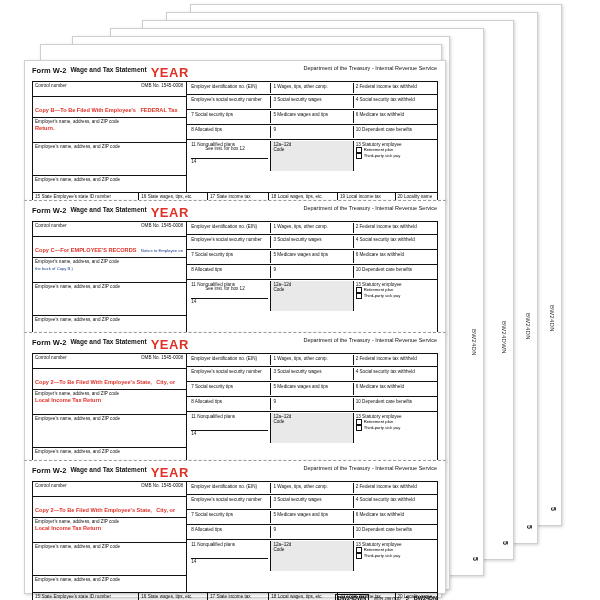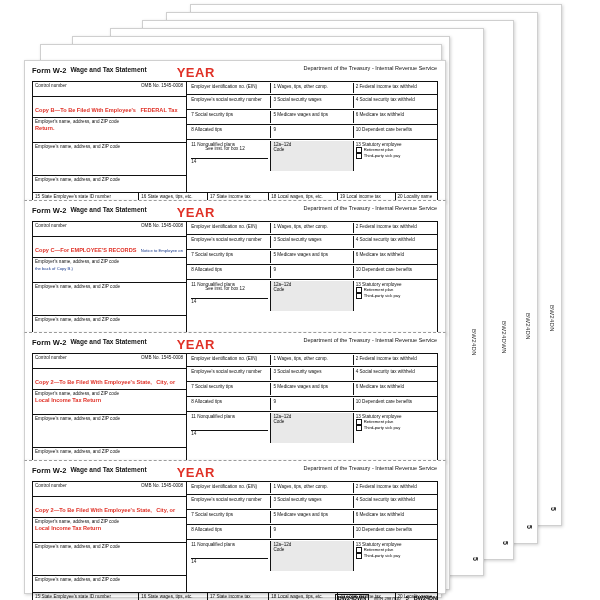--- a/index.html
+++ b/index.html
@@ -18,21 +18,21 @@
   .form{position:absolute;left:24px;width:420px;background:#ffffff;border:1px solid #d0d0d0;
         box-shadow:1px 1px 3px rgba(0,0,0,.18);}
   .form-inner{position:relative;padding:5px 7px 4px 7px;}
   .dash-top{border-top:1px dashed #9a9a9a;}
 
   .hdr{display:flex;align-items:flex-start;justify-content:space-between;margin-bottom:2px;}
   .hdr-left{display:flex;align-items:flex-start;gap:4px;}
   .formno{font-size:7.5px;font-weight:bold;color:#111;}
   .formtitle{font-size:6.5px;font-weight:bold;color:#111;}
   .year{font-size:13px;font-weight:bold;color:#e03127;letter-spacing:.5px;line-height:1;
-        margin-left:26px;}
+        }
   .hdr-right{font-size:5.5px;color:#111;text-align:right;line-height:1.15;}
 
   .grid{border:1px solid #111;display:flex;}
   .col{display:flex;flex-direction:column;}
   .colA{width:38%;border-right:1px solid #111;}
   .colB{width:62%;}
   .cell{border-bottom:1px solid #111;padding:1px 2px;position:relative;}
   .cell:last-child{border-bottom:none;}
   .cap{font-size:4.6px;color:#111;line-height:1.15;display:block;}
   .red{color:#e03127;}

